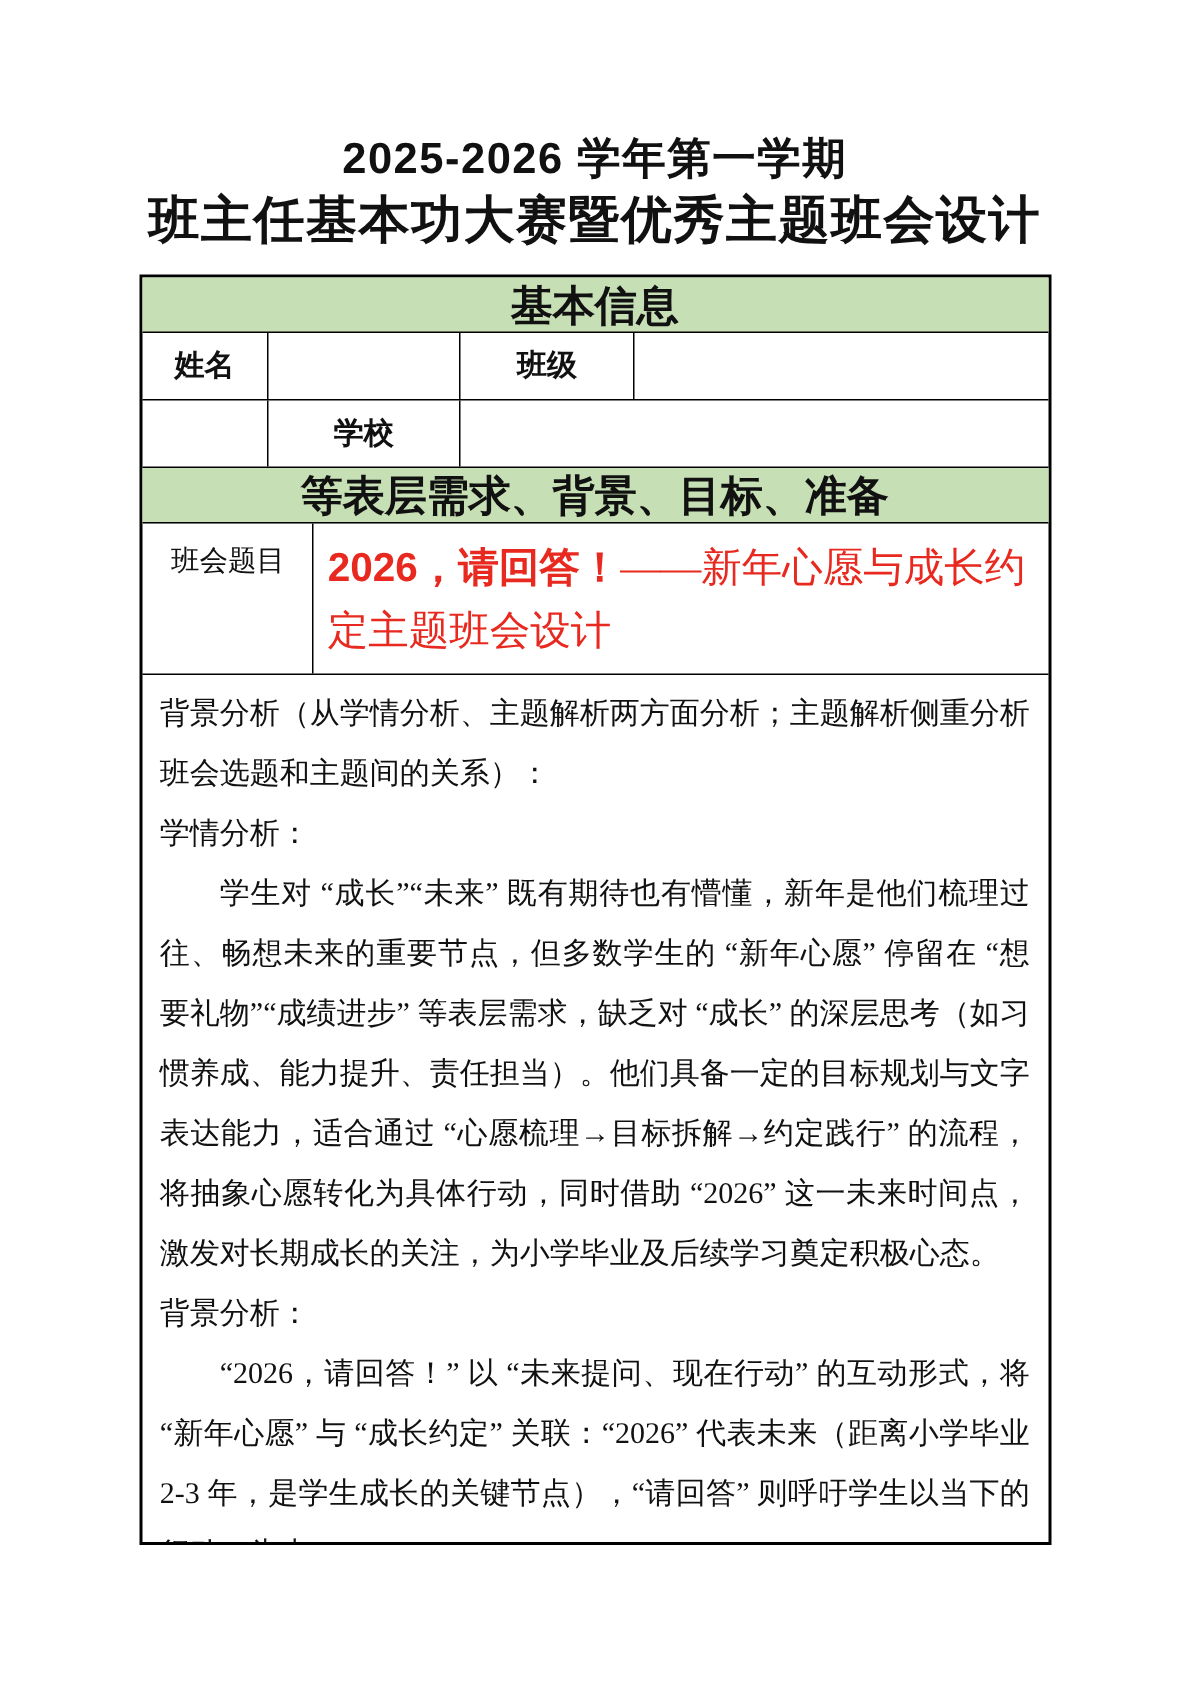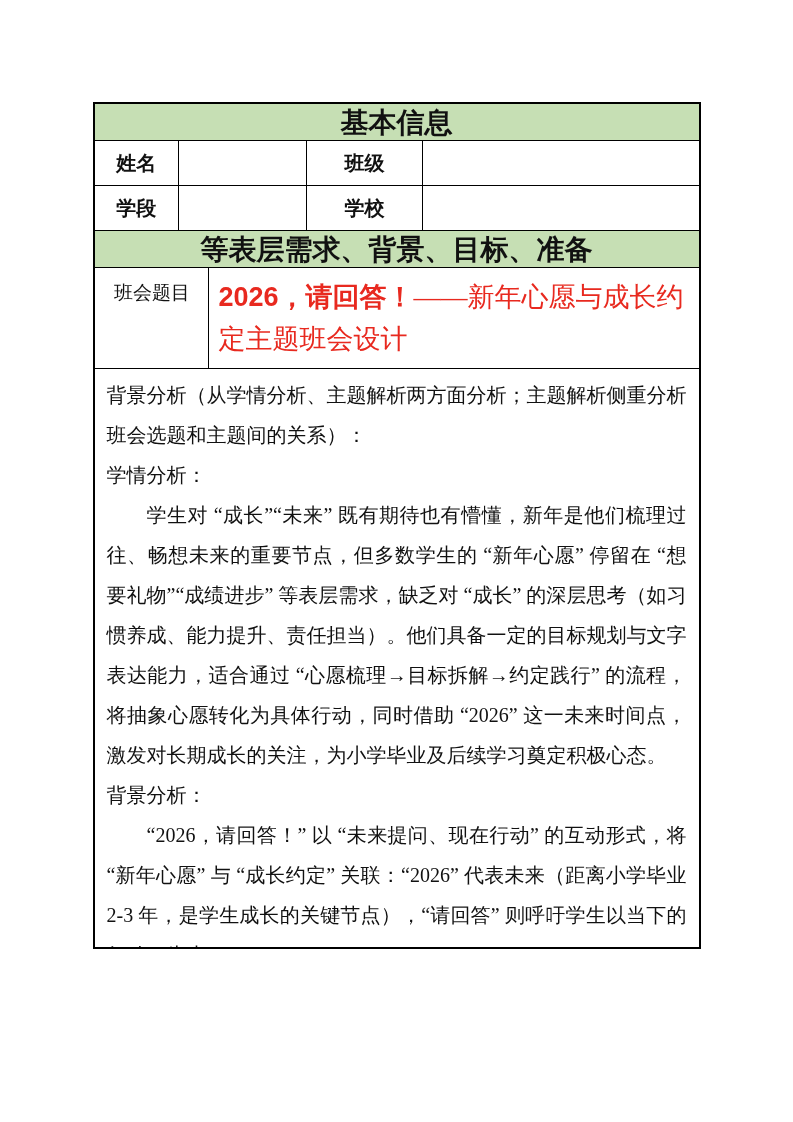--- a/index.html
+++ b/index.html
@@ -87,34 +87,37 @@
     overflow:hidden;
   }
   .big-cell p{margin:0;}
   .big-cell .indent{text-indent:2em;}
 </style>
 </head>
 <body>
 
 <div class="page">
 
+  <div class="doc-title">
+    <div class="line1">2025-2026 学年第一学期</div>
+    <div class="line2">班主任基本功大赛暨优秀主题班会设计</div>
+  </div>
 
   <div class="doc-table">
 
     <div class="band">基本信息</div>
 
     <div class="row4">
       <div>姓名</div>
       <div></div>
       <div>班级</div>
       <div></div>
     </div>
 
     <div class="row4">
-      <div>学段</div>
       <div></div>
       <div>学校</div>
       <div></div>
     </div>
 
     <div class="band">等表层需求、背景、目标、准备</div>
 
     <div class="row-topic">
       <div class="topic-label">班会题目</div>
       <div class="topic-title"><span class="t-bold">2026，请回答！</span><span>——新年心愿与成长约定主题班会设计</span></div>

